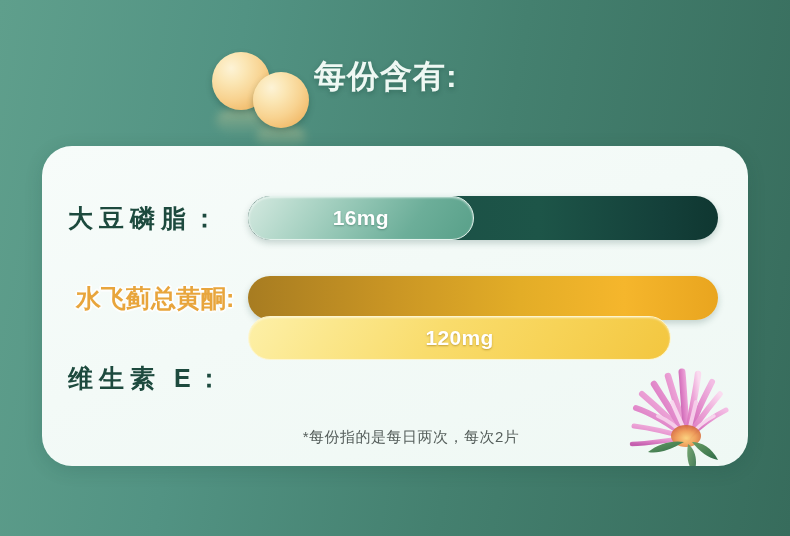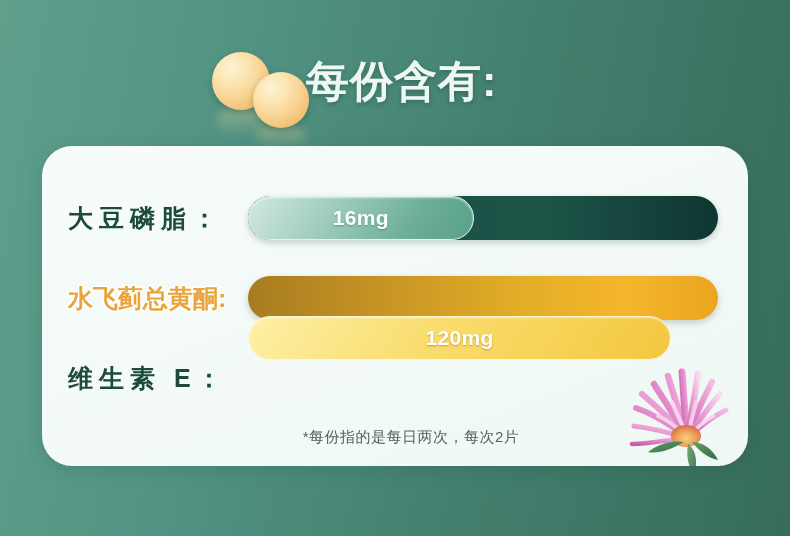--- a/index.html
+++ b/index.html
@@ -62,23 +62,23 @@
     left: 6px; top: 56px; width: 52px; height: 30px;
     background: linear-gradient(to bottom, rgba(250,223,160,0.95), rgba(250,223,160,0));
   }
   .sphere-reflection.right {
     left: 46px; top: 74px; width: 50px; height: 26px;
     background: linear-gradient(to bottom, rgba(250,223,160,0.95), rgba(250,223,160,0));
   }
 
   #header-title {
     position: absolute;
-    left: 306px;
+    left: 314px;
     top: 14px;
-    font-size: 43px;
+    font-size: 32px;
     font-weight: bold;
     color: #eef8f3;
     letter-spacing: 1px;
     line-height: 1;
     text-shadow: 0 2px 5px rgba(15,55,45,0.35);
     white-space: nowrap;
   }
 
   
   #card {
@@ -118,20 +118,21 @@
     letter-spacing: 6px;
   }
   .row-label.gold {
     color: #e8a53c;
     letter-spacing: 0px;
     text-shadow:
       -1.4px -1.4px 0 #fdfefd,  1.4px -1.4px 0 #fdfefd,
       -1.4px  1.4px 0 #fdfefd,  1.4px  1.4px 0 #fdfefd,
        0    -1.6px 0 #fdfefd,   0     1.6px 0 #fdfefd,
       -1.6px  0    0 #fdfefd,   1.6px  0    0 #fdfefd;
+    margin-left: 8px;
   }
 
   .bar-track {
     position: absolute;
     left: 206px;
     top: 0;
     width: 470px;
     height: 44px;
     border-radius: 22px;
     box-shadow: 0 3px 7px rgba(25,70,58,0.22);

